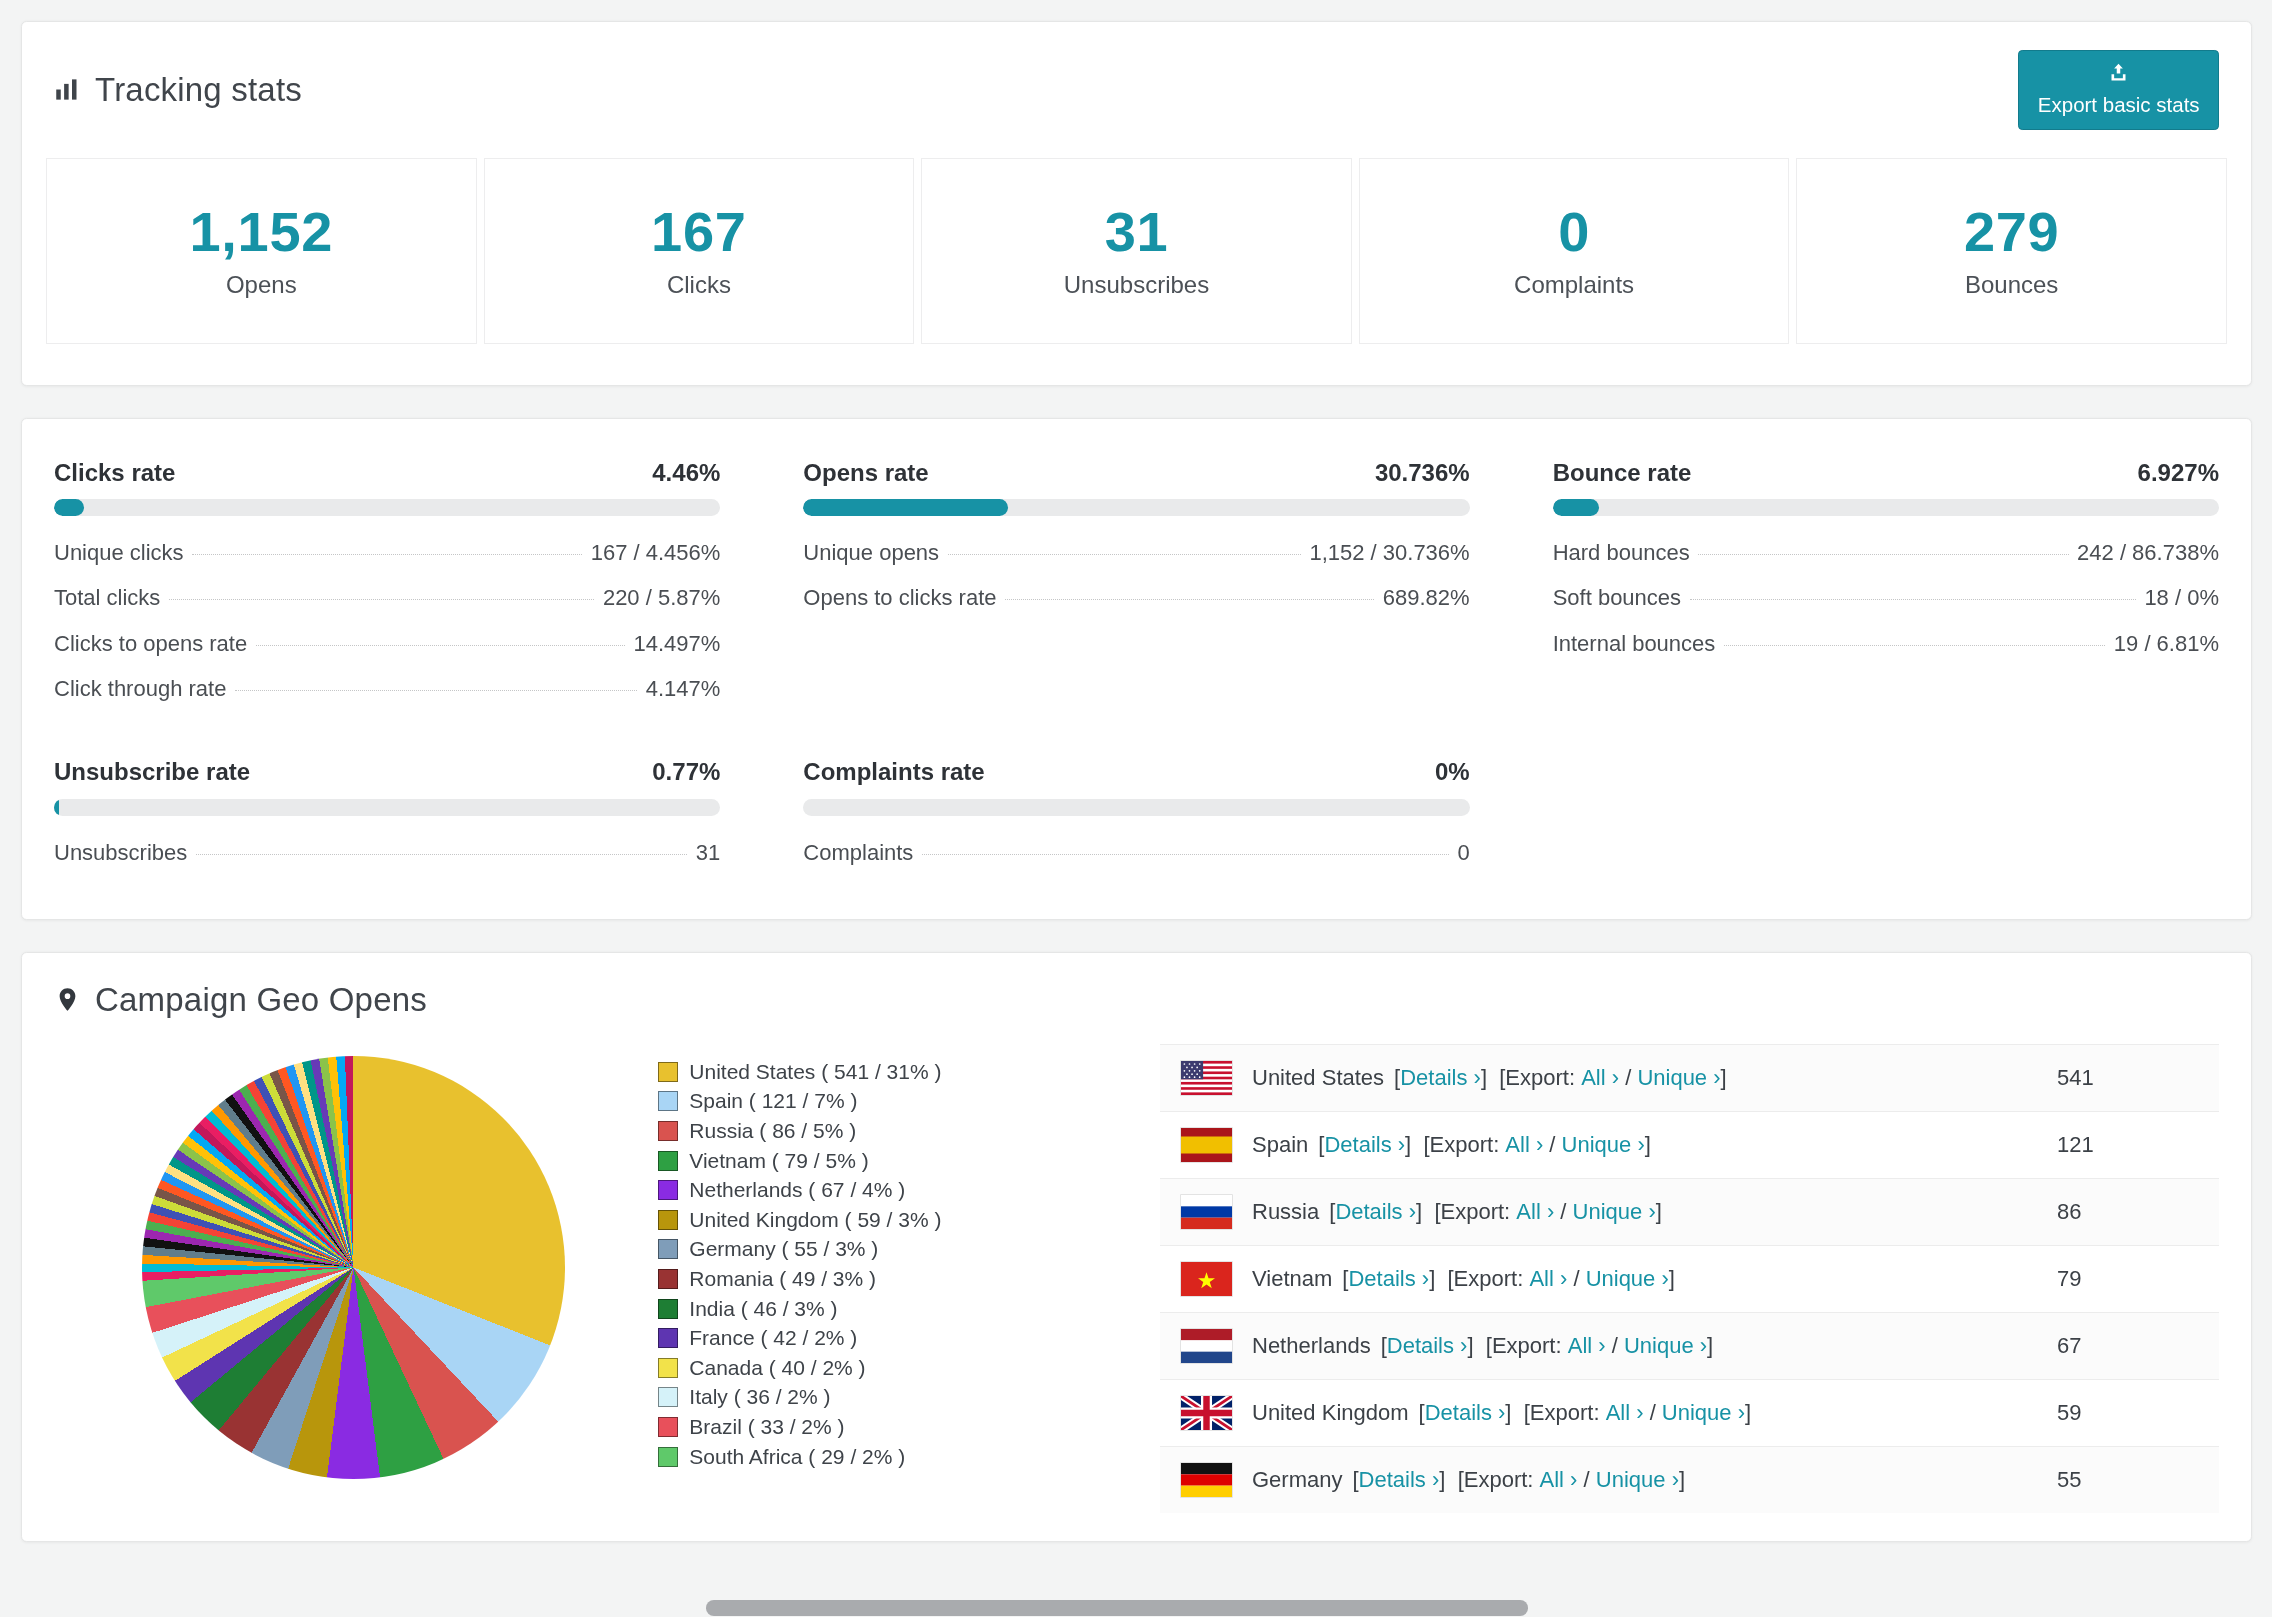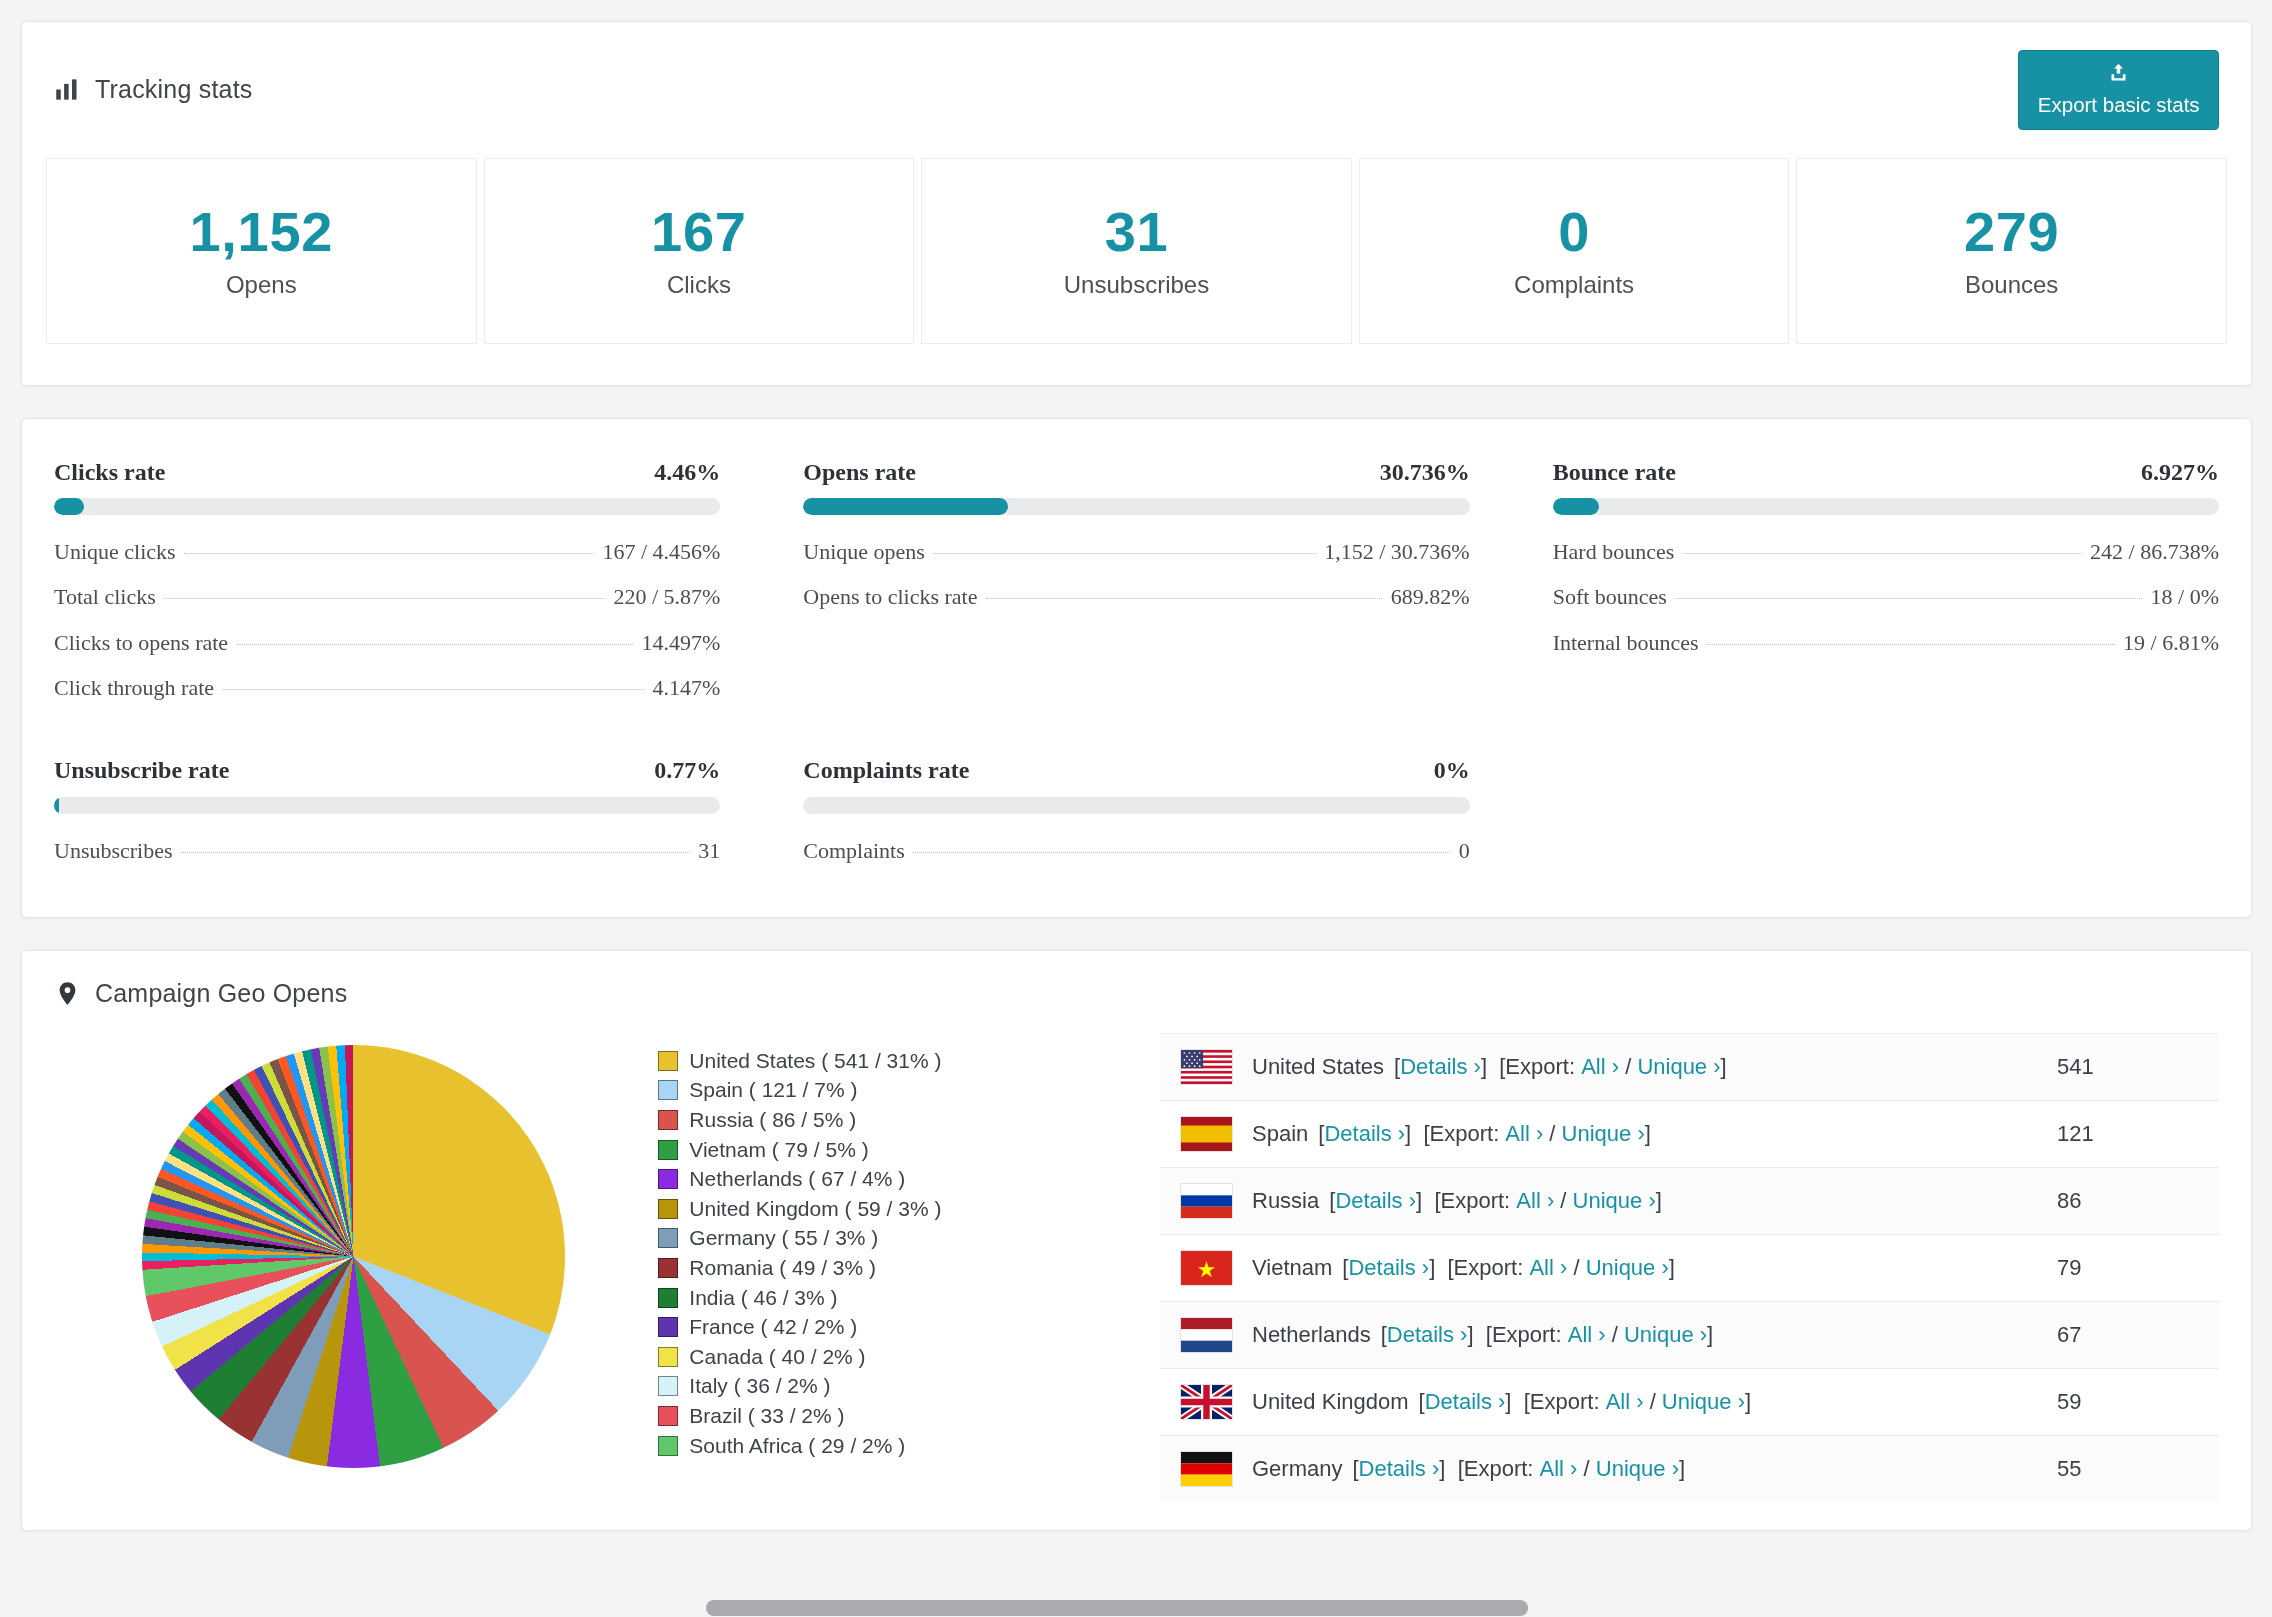--- a/index.html
+++ b/index.html
@@ -13,37 +13,37 @@
   .page { padding-top: 21px; }
   .card {
     background: #ffffff;
     border: 0.7px solid #e5e6e6;
     border-radius: 5.6px;
     box-shadow: 0 0.7px 2.8px rgba(0,0,0,.05);
     margin: 0 21px 32px;
   }
   .card-head { display: flex; justify-content: space-between; align-items: center; padding: 28px 32px 7px; }
   .head-left { display: flex; align-items: center; gap: 14px; }
-  .head-left h1 { font-size: 25px; font-weight: 500; margin: 0; color: #40454b; letter-spacing: 0.2px; }
+  .head-left h1 { font-size: 33px; font-weight: 500; margin: 0; color: #40454b; letter-spacing: 0.2px; }
   .head-icon svg { width: 27px; height: 27px; display: block; }
 
   .btn-export {
     display: flex; align-items: center; gap: 10px;
     background: var(--accent, #1792a5); color: #fff;
     border: 0.7px solid #127b8c; border-radius: 4.2px;
     font-size: 20.5px; padding: 11.3px 18.4px; font-family: inherit; cursor: pointer; flex-direction: column;
   }
   .btn-export svg { width: 21px; height: 21px; display: block; }
 
   .stats-row { display: flex; gap: 7px; padding: 21px 24px 41px; }
   .stat-box { flex: 1; border: 0.7px solid #ededee; text-align: center; padding: 40px 7px 44px; background: #fff; }
   .stat-value { font-size: 56px; font-weight: 700; color: var(--accent, #1792a5); letter-spacing: 0.7px; }
   .stat-label { font-size: 24px; color: #4c5157; margin-top: 7px; }
 
-  .rates-card { padding: 40px 32px 44px; font-family: Liberation Serif, serif; }
+  .rates-card { padding: 40px 32px 44px; }
   .rates-grid { display: grid; grid-template-columns: repeat(3, 1fr); column-gap: 83px; row-gap: 47px; }
   .rate-head { display: flex; justify-content: space-between; align-items: baseline; font-size: 24px; font-weight: 700; color: #2e3237; }
   .bar { height: 17px; background: #e9eaeb; border-radius: 10px; margin: 12.7px 0 14px; overflow: hidden; }
   .bar-fill { height: 100%; background: var(--accent, #1792a5); border-radius: 10px; }
   .rate-row { display: flex; align-items: baseline; font-size: 22px; color: #4a4e53; padding: 10px 0 9.2px; }
   .rr-dots { flex: 1; margin: 0 8.5px; border-bottom: 1.4px dotted #c5c6c7; transform: translateY(-5px); }
   .rr-value { white-space: nowrap; }
 
   .geo-card { padding-bottom: 0; }
   .geo-content { display: flex; align-items: flex-start; padding: 18.4px 32px 28px; }

